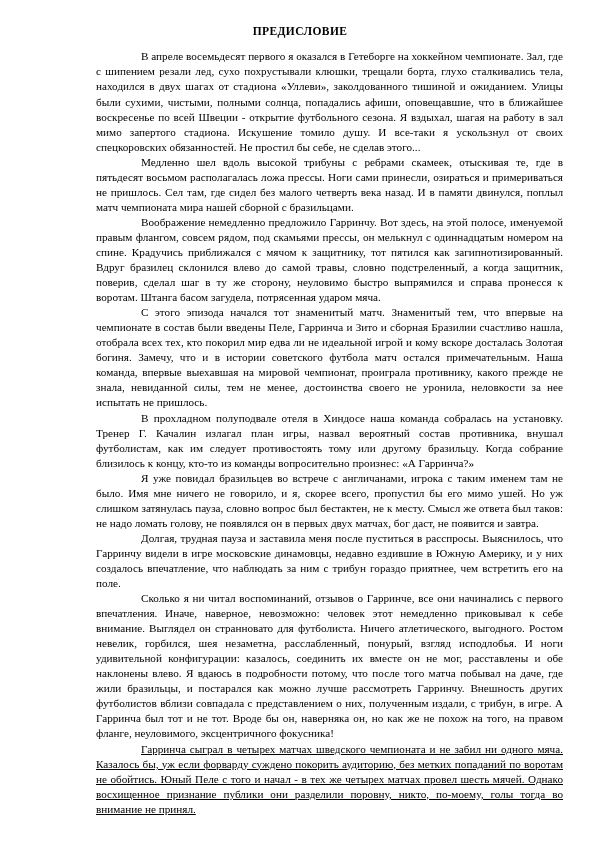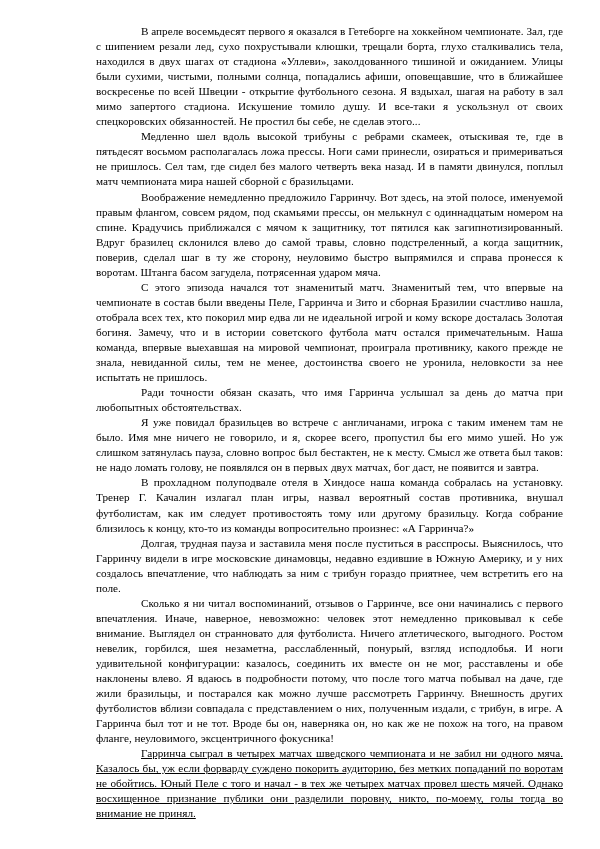--- a/index.html
+++ b/index.html
@@ -49,27 +49,27 @@
     text-align: justify;
     text-decoration: underline;
   }
   
 </style>
 </head>
 <body>
 
 <div class="page">
 
+  <h1 class="doc-title">ПРЕДИСЛОВИЕ</h1>
 
   <div class="body-text">
     <p>В апреле восемьдесят первого я оказался в Гетеборге на хоккейном чемпионате. Зал, где с шипением резали лед, сухо похрустывали клюшки, трещали борта, глухо сталкивались тела, находился в двух шагах от стадиона «Уллеви», заколдованного тишиной и ожиданием. Улицы были сухими, чистыми, полными солнца, попадались афиши, оповещавшие, что в ближайшее воскресенье по всей Швеции - открытие футбольного сезона. Я вздыхал, шагая на работу в зал мимо запертого стадиона. Искушение томило душу. И все-таки я ускользнул от своих спецкоровских обязанностей. Не простил бы себе, не сделав этого...</p>
     <p>Медленно шел вдоль высокой трибуны с ребрами скамеек, отыскивая те, где в пятьдесят восьмом располагалась ложа прессы. Ноги сами принесли, озираться и примериваться не пришлось. Сел там, где сидел без малого четверть века назад. И в памяти двинулся, поплыл матч чемпионата мира нашей сборной с бразильцами.</p>
     <p>Воображение немедленно предложило Гарринчу. Вот здесь, на этой полосе, именуемой правым флангом, совсем рядом, под скамьями прессы, он мелькнул с одиннадцатым номером на спине. Крадучись приближался с мячом к защитнику, тот пятился как загипнотизированный. Вдруг бразилец склонился влево до самой травы, словно подстреленный, а когда защитник, поверив, сделал шаг в ту же сторону, неуловимо быстро выпрямился и справа пронесся к воротам. Штанга басом загудела, потрясенная ударом мяча.</p>
     <p>С этого эпизода начался тот знаменитый матч. Знаменитый тем, что впервые на чемпионате в состав были введены Пеле, Гарринча и Зито и сборная Бразилии счастливо нашла, отобрала всех тех, кто покорил мир едва ли не идеальной игрой и кому вскоре досталась Золотая богиня. Замечу, что и в истории советского футбола матч остался примечательным. Наша команда, впервые выехавшая на мировой чемпионат, проиграла противнику, какого прежде не знала, невиданной силы, тем не менее, достоинства своего не уронила, неловкости за нее испытать не пришлось.</p>
-    <p>Ради точности обязан сказать, что имя Гарринча услышал за день до матча при любопытных обстоятельствах.</p>
+    <p>В прохладном полуподвале отеля в Хиндосе наша команда собралась на установку. Тренер Г. Качалин излагал план игры, назвал вероятный состав противника, внушал футболистам, как им следует противостоять тому или другому бразильцу. Когда собрание близилось к концу, кто-то из команды вопросительно произнес: «А Гарринча?»</p>
     <p>Я уже повидал бразильцев во встрече с англичанами, игрока с таким именем там не было. Имя мне ничего не говорило, и я, скорее всего, пропустил бы его мимо ушей. Но уж слишком затянулась пауза, словно вопрос был бестактен, не к месту. Смысл же ответа был таков: не надо ломать голову, не появлялся он в первых двух матчах, бог даст, не появится и завтра.</p>
-    <p>В прохладном полуподвале отеля в Хиндосе наша команда собралась на установку. Тренер Г. Качалин излагал план игры, назвал вероятный состав противника, внушал футболистам, как им следует противостоять тому или другому бразильцу. Когда собрание близилось к концу, кто-то из команды вопросительно произнес: «А Гарринча?»</p>
     <p>Долгая, трудная пауза и заставила меня после пуститься в расспросы. Выяснилось, что Гарринчу видели в игре московские динамовцы, недавно ездившие в Южную Америку, и у них создалось впечатление, что наблюдать за ним с трибун гораздо приятнее, чем встретить его на поле.</p>
     <p>Сколько я ни читал воспоминаний, отзывов о Гарринче, все они начинались с первого впечатления. Иначе, наверное, невозможно: человек этот немедленно приковывал к себе внимание. Выглядел он странновато для футболиста. Ничего атлетического, выгодного. Ростом невелик, горбился, шея незаметна, расслабленный, понурый, взгляд исподлобья. И ноги удивительной конфигурации: казалось, соединить их вместе он не мог, расставлены и обе наклонены влево. Я вдаюсь в подробности потому, что после того матча побывал на даче, где жили бразильцы, и постарался как можно лучше рассмотреть Гарринчу. Внешность других футболистов вблизи совпадала с представлением о них, полученным издали, с трибун, в игре. А Гарринча был тот и не тот. Вроде бы он, наверняка он, но как же не похож на того, на правом фланге, неуловимого, эксцентричного фокусника!</p>
     <p>Гарринча сыграл в четырех матчах шведского чемпионата и не забил ни одного мяча. Казалось бы, уж если форварду суждено покорить аудиторию, без метких попаданий по воротам не обойтись. Юный Пеле с того и начал - в тех же четырех матчах провел шесть мячей. Однако восхищенное признание публики они разделили поровну, никто, по-моему, голы тогда во внимание не принял.</p>
   </div>
 
 </div>
 
 </body></html>

